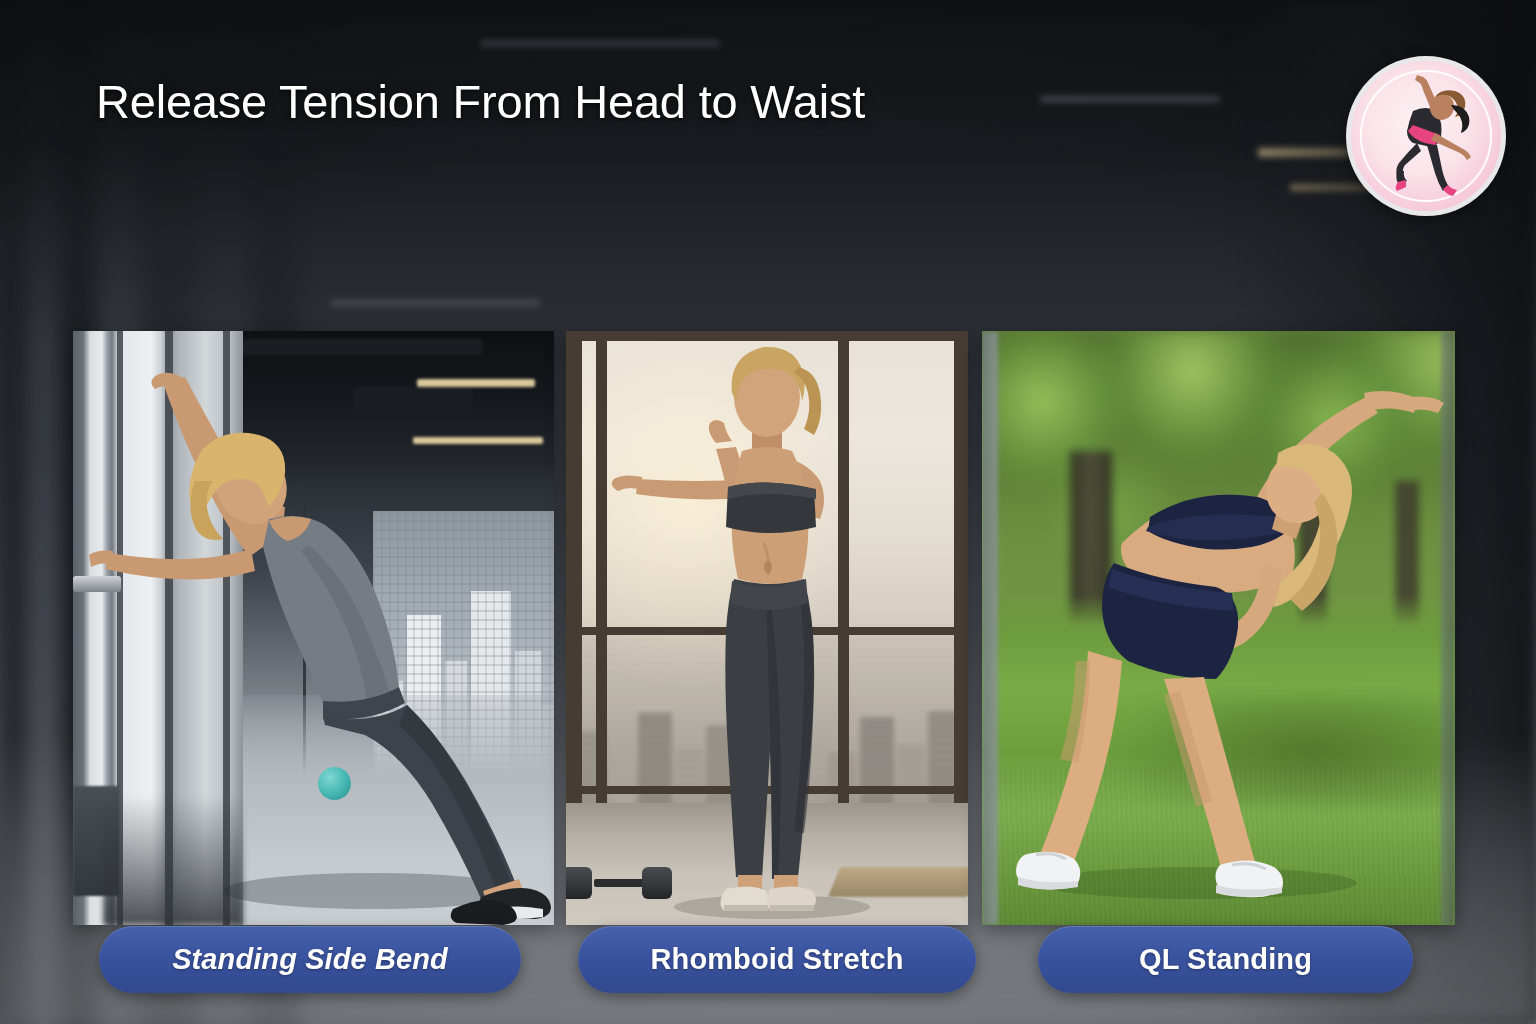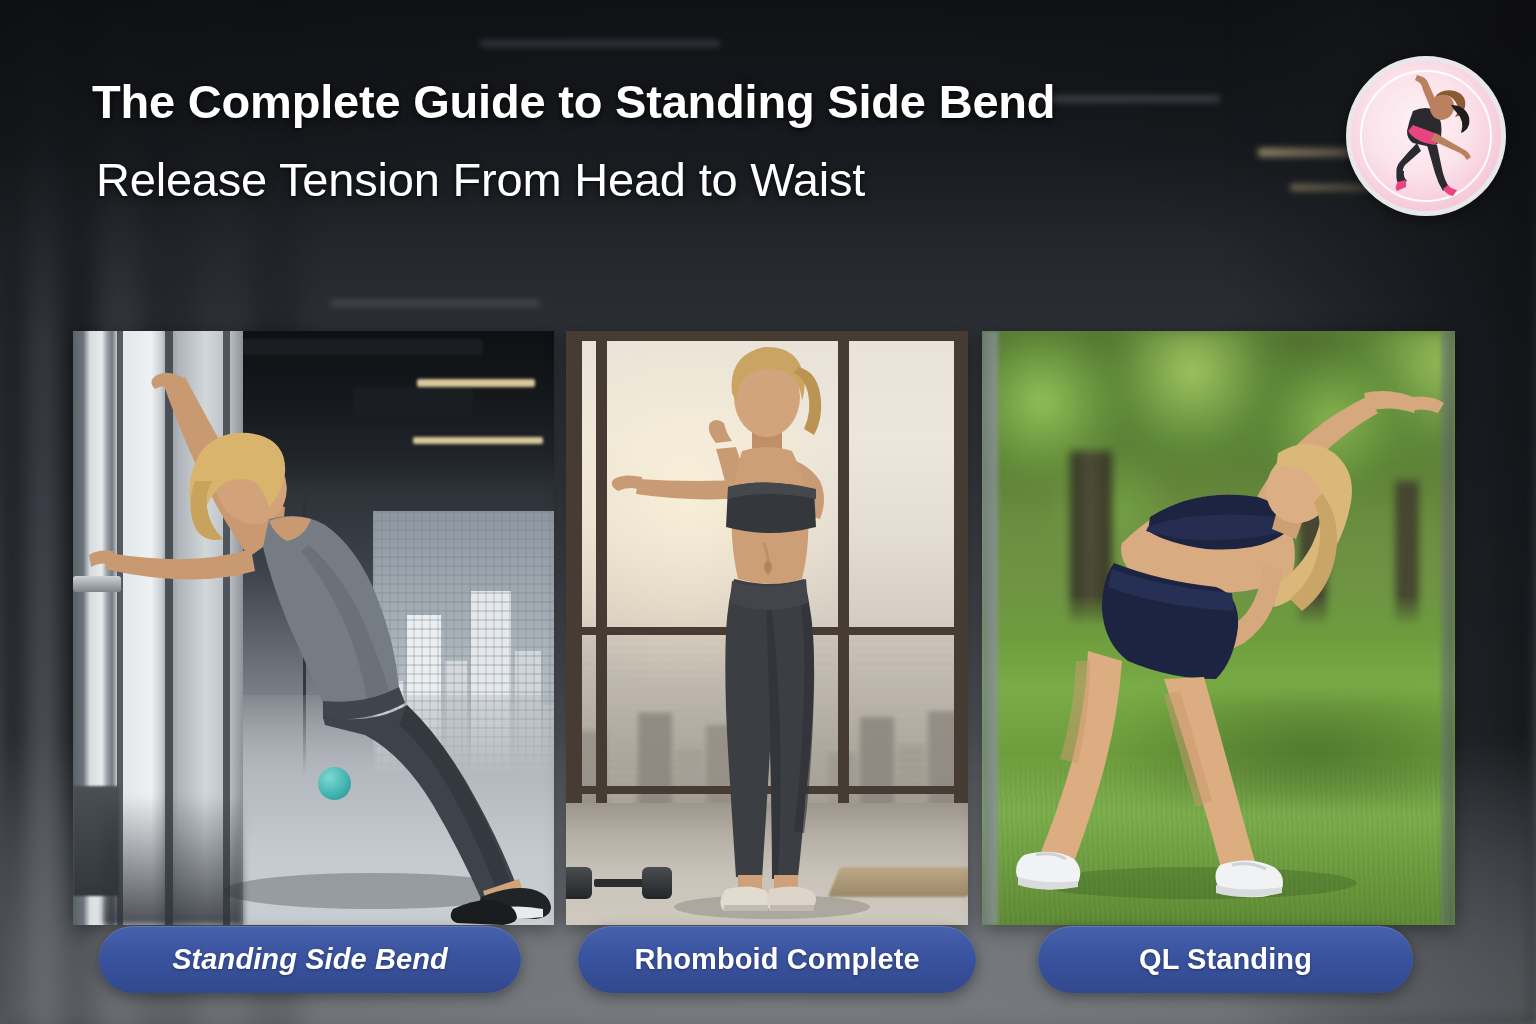--- a/index.html
+++ b/index.html
@@ -280,21 +280,20 @@
     <div class="strip" style="left:480px;top:40px;width:240px;height:7px;background:#5f656c;opacity:.55;"></div>
     <div class="strip" style="left:330px;top:300px;width:210px;height:6px;background:#9aa0a6;opacity:.35;"></div>
   </div>
   <div class="layer bg-right"></div>
   <div class="layer bg-floor"></div>
   <div class="layer bg-dim"></div>
   <div class="layer bg-vig"></div>
 </div>
 
 <div id="title-block">
-  <div class="t-line t-bold">The Complete Guide to Standing Side Bend</div>
   <div class="t-line t-reg">Release Tension From Head to Waist</div>
 </div>
 
 <div id="logo-badge">
   <div class="inner-ring"></div>
   <svg width="150" height="150" viewBox="0 0 150 150">
 
     <path d="M86 42 L78 24 Q76 18 72 16 L66 14 L64 19 L69 22 Q71 24 72 29 L79 46 Z" fill="#b98160"></path>
 
     <path d="M62 50 Q58 60 56 70 Q56 78 62 82 L80 86 Q88 84 90 76 Q92 62 86 50 Q75 44 62 50 Z" fill="#2a2a30"></path>
@@ -496,17 +495,17 @@
     <path d="M238 534 Q268 524 292 536 Q304 544 300 558 Q290 568 262 566 Q236 562 234 550 Q232 540 238 534 Z" fill="#f1f2f4"></path>
     <path d="M234 554 Q262 562 300 556 L300 562 Q262 570 234 562 Z" fill="#d9dbde"></path>
     <path d="M250 534 Q268 530 284 538" stroke="#cfd2d6" stroke-width="3" fill="none"></path>
   </svg>
 </div>
 
 <div class="pill" id="pill-1">
   <span>Standing Side Bend</span>
 </div>
 <div class="pill" id="pill-2">
-  <span>Rhomboid Complete</span>
+  <span>Rhomboid Stretch</span>
 </div>
 <div class="pill" id="pill-3">
   <span>QL Standing</span>
 </div>
 
 </body></html>

